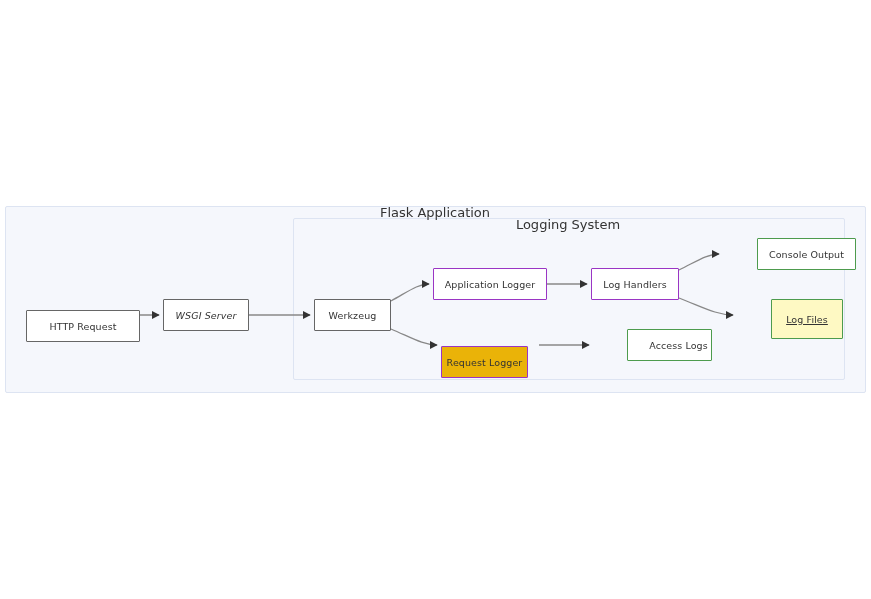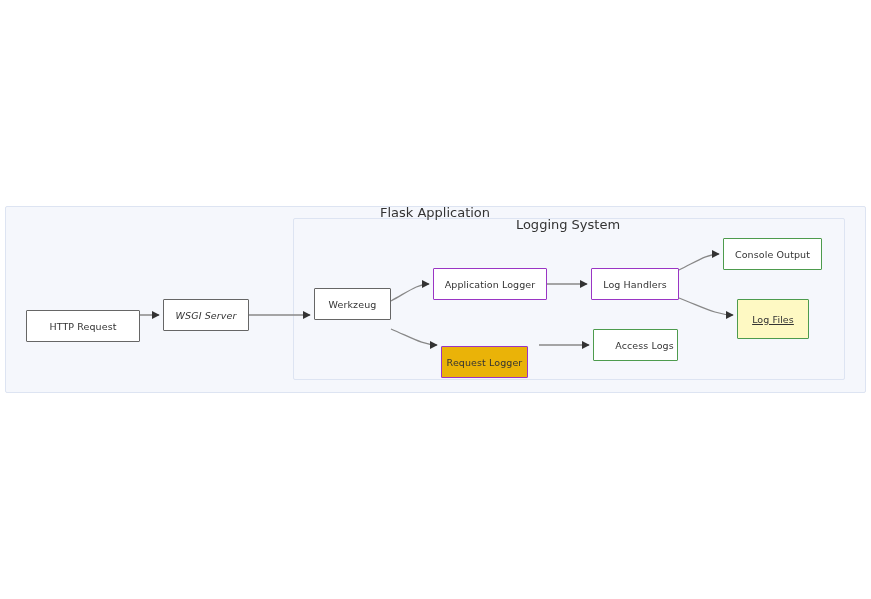--- a/index.html
+++ b/index.html
@@ -60,20 +60,21 @@
   }
   .node.default {
     border: 1.4px solid #666666;
     box-shadow: 0 0 0 0 transparent;
   }
   .node.purple {
     border: 1.6px solid #9a35c4;
   }
   .node.green {
     border: 1.6px solid #4d9b4d;
+    margin-left: 34px;
   }
   .node-label {
     display: block;
     padding: 0 4px;
   }
 </style>
 </head>
 <body>
 
 <div id="canvas">
@@ -103,21 +104,21 @@
   </svg>
 
   <div class="node default" id="node-http_request" style="left: 26px; top: 310px; width: 114px; height: 32px; background: rgb(255, 255, 255); color: rgb(51, 51, 51); border-color: rgb(102, 102, 102);">
     <span class="node-label">HTTP Request</span>
   </div>
 
   <div class="node default" id="node-wsgi_server" style="left: 163px; top: 299px; width: 86px; height: 32px; background: rgb(255, 255, 255); color: rgb(51, 51, 51); border-color: rgb(102, 102, 102); font-style: italic;">
     <span class="node-label">WSGI Server</span>
   </div>
 
-  <div class="node default" id="node-werkzeug" style="left: 314px; top: 288px; width: 77px; height: 32px; background: rgb(255, 255, 255); color: rgb(51, 51, 51); border-color: rgb(102, 102, 102);">
+  <div class="node default" id="node-werkzeug" style="left: 314px; top: 299px; width: 77px; height: 32px; background: rgb(255, 255, 255); color: rgb(51, 51, 51); border-color: rgb(102, 102, 102);">
     <span class="node-label">Werkzeug</span>
   </div>
 
   <div class="node purple" id="node-application_logger" style="left: 433px; top: 268px; width: 114px; height: 32px; background: rgb(255, 255, 255); color: rgb(51, 51, 51); border-color: rgb(154, 53, 196);">
     <span class="node-label">Application Logger</span>
   </div>
 
   <div class="node purple" id="node-request_logger" style="left: 441px; top: 346px; width: 87px; height: 32px; background: #eab308; color: rgb(51, 51, 51); border-color: rgb(154, 53, 196);">
     <span class="node-label">Request Logger</span>
   </div>

